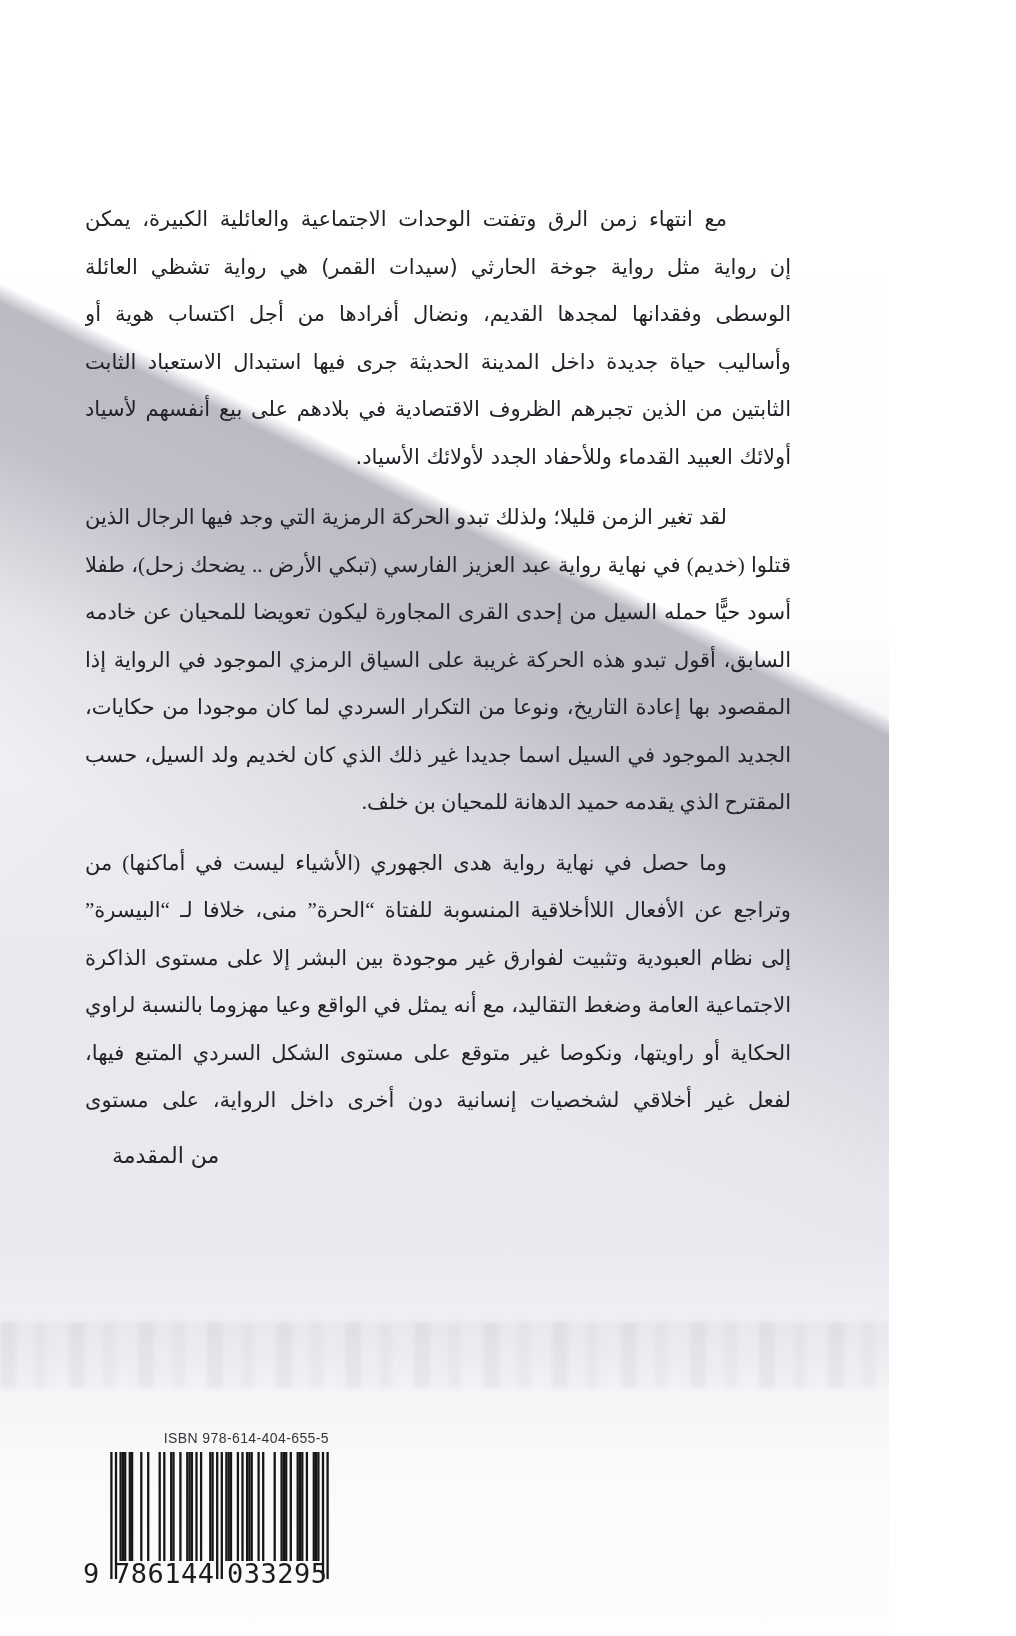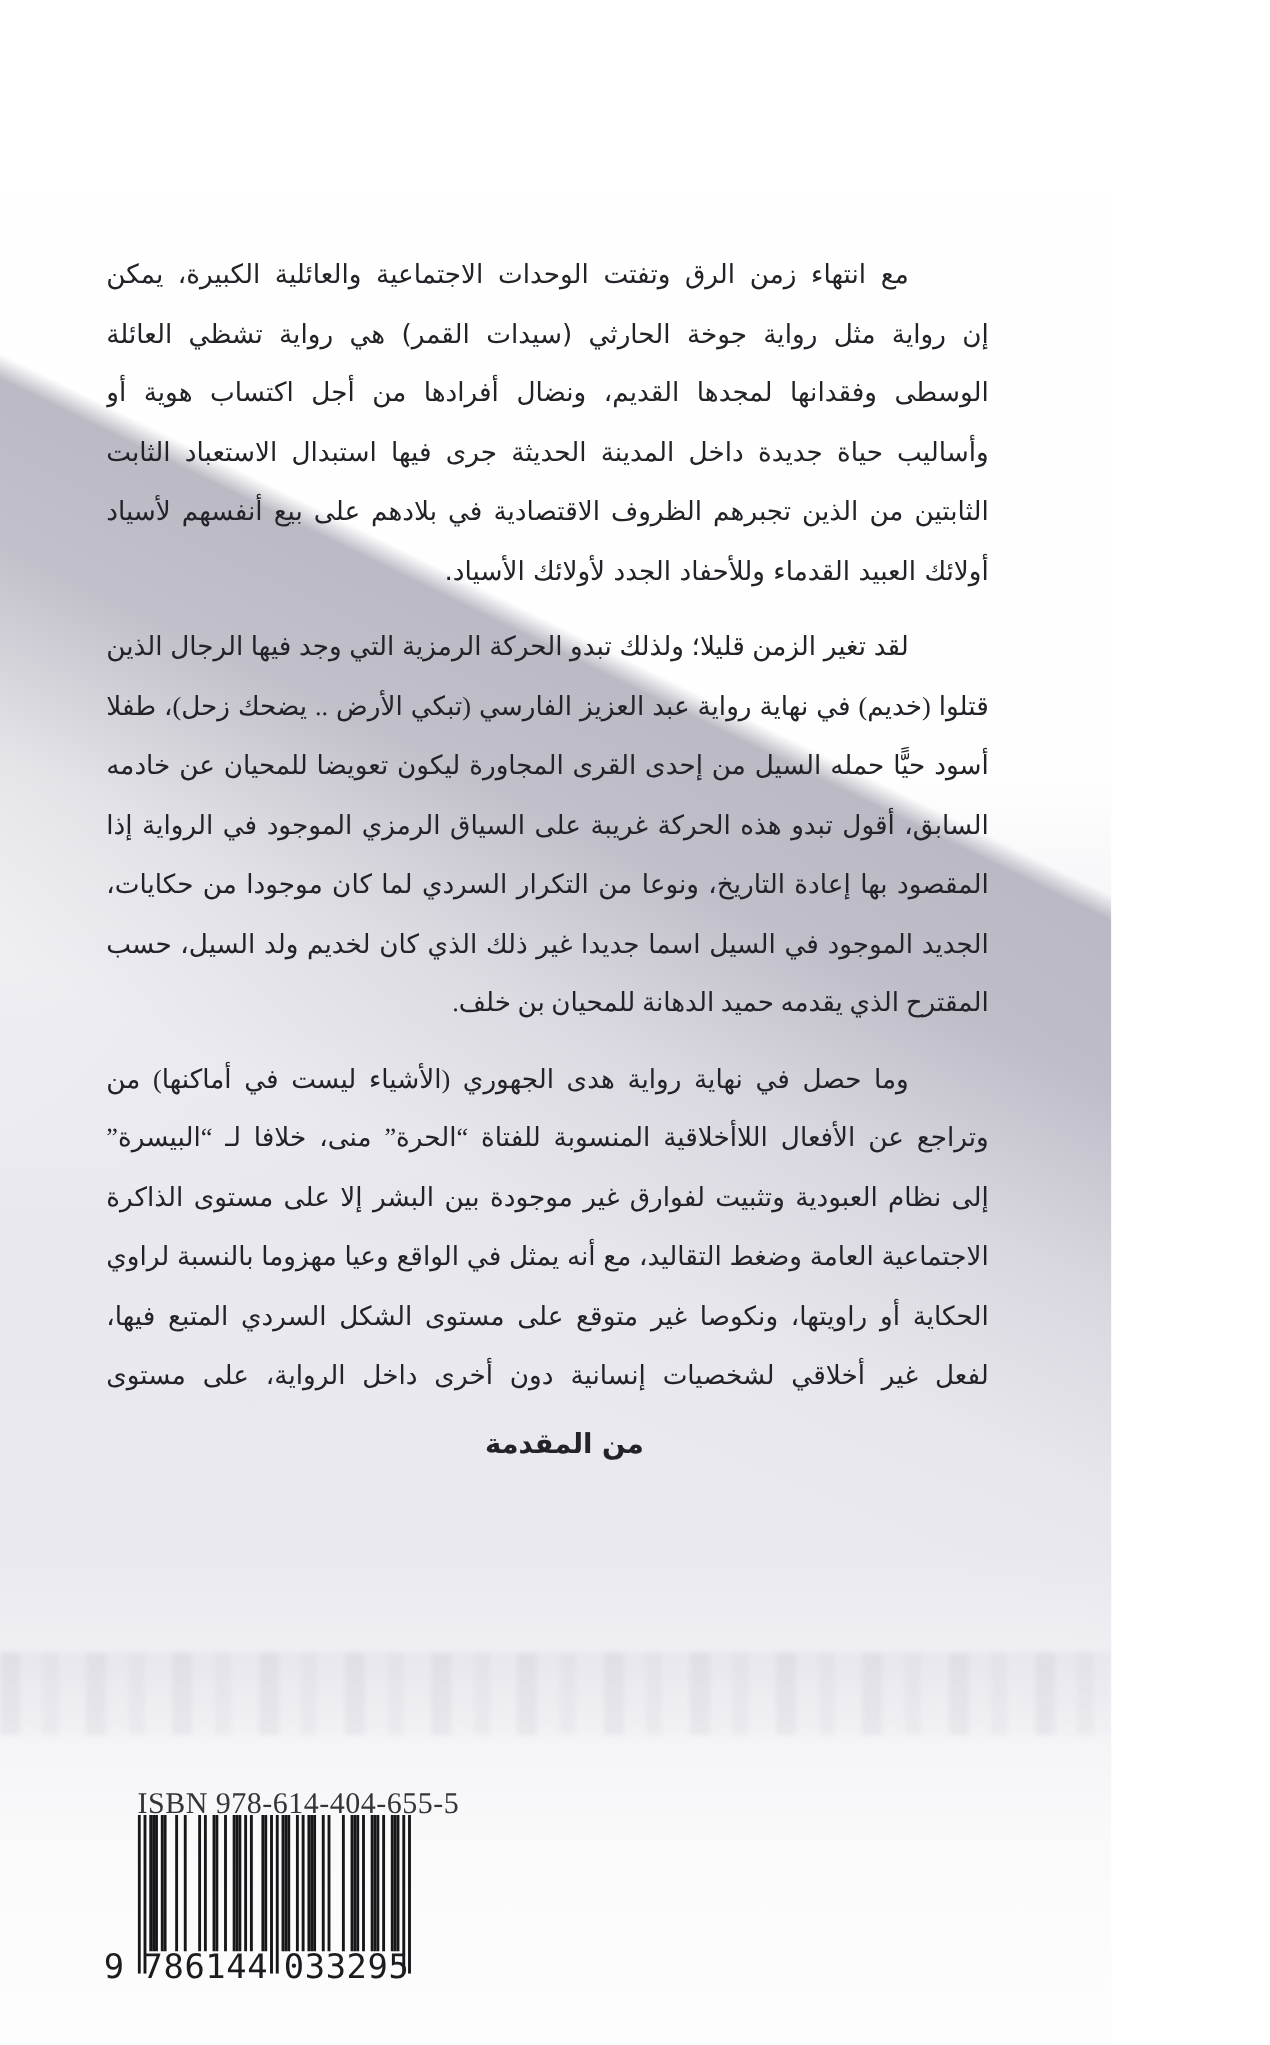--- a/index.html
+++ b/index.html
@@ -50,30 +50,30 @@
   }
   .para + .para{margin-top:13px;font-family:Liberation Serif, serif;}
   .line{
     height:47.5px;line-height:47.5px;overflow:hidden;
     text-align:justify;text-align-last:justify;
   }
   .line.first{text-indent:64px;}
   .line.last{text-align-last:start;}
   .attribution{
     margin-top:16px;
-    font-weight:bold;font-size:22px;line-height:30px;
-    text-align:center;padding-left:27px;
+    font-weight:normal;font-size:22px;line-height:30px;
+    text-align:left;padding-left:27px;
     color:#232228;
   }
   .isbn-block{position:absolute;left:0;top:0;width:100%;height:100%;pointer-events:none;}
   .isbn-label{
     position:absolute;left:110px;top:1430px;width:219px;
-    text-align:left;
-    font-family:Liberation Serif, serif;
-    font-size:24px;letter-spacing:0.4px;color:#353438;
+    text-align:right;
+    font-family:Liberation Sans, sans-serif;
+    font-size:14px;letter-spacing:0.4px;color:#353438;
     white-space:nowrap;
   }
   .barcode{position:absolute;left:110px;top:1452px;}
   .barcode rect{fill:#17171a;}
   .bc-digit{
     position:absolute;top:1558px;
     font-family:"DejaVu Sans Mono","Liberation Mono",monospace;
     font-size:27px;color:#1c1b20;letter-spacing:0.5px;
     white-space:nowrap;
   }

